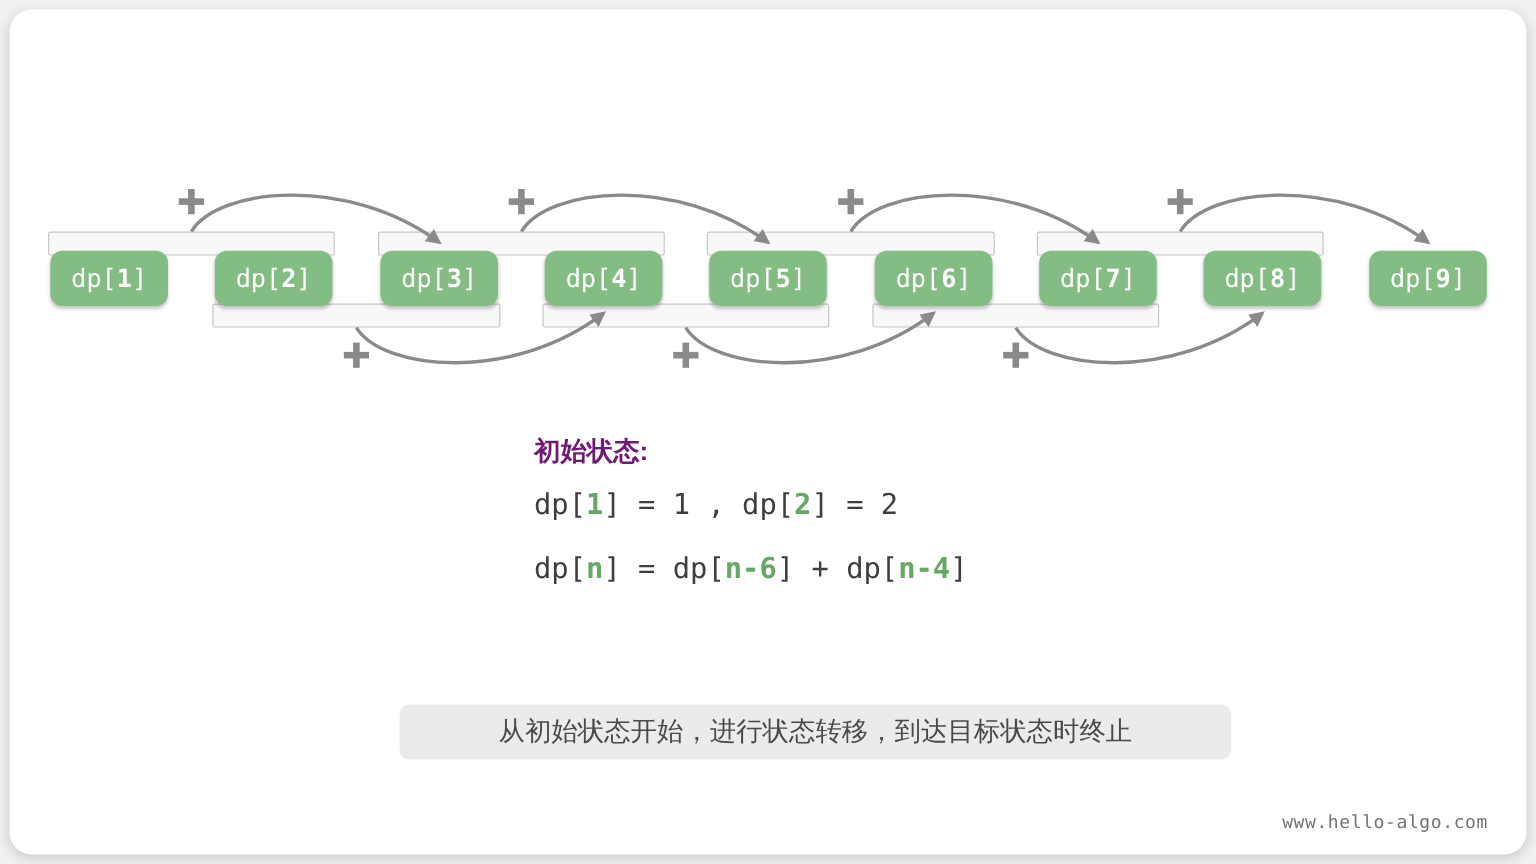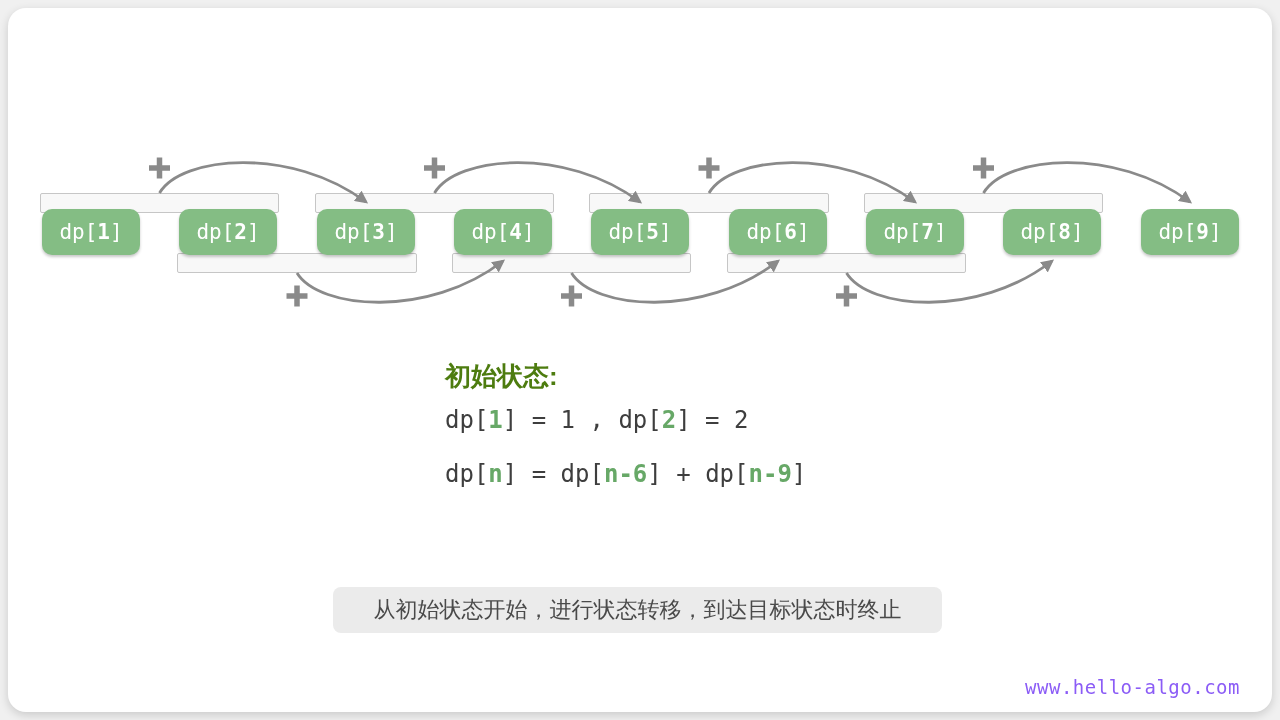--- a/index.html
+++ b/index.html
@@ -20,40 +20,40 @@
            border:1.5px solid var(--bracket-border);border-radius:2px;box-sizing:border-box;z-index:1;}
   .box{position:absolute;width:98px;height:46px;background:var(--box-green);border-radius:10px;
        color:#FFFFFF;font-family:"DejaVu Sans Mono","Liberation Mono",monospace;font-size:21px;
        display:flex;align-items:center;justify-content:center;z-index:2;
        box-shadow:0 2px 3px rgba(0,0,0,0.22);}
   .box .num{font-weight:bold;}
   svg.overlay{position:absolute;left:0;top:0;z-index:3;pointer-events:none;}
   .arrow{fill:none;stroke:var(--arrow-gray);stroke-width:2.8;}
   .plus-line{stroke:var(--arrow-gray);stroke-width:5.5;}
   .notes{position:absolute;left:445px;top:364px;z-index:2;}
-  .note-heading{font-size:26px;font-weight:bold;color:#4d7c0f;line-height:24px;margin:0 0 18px 0;}
+  .note-heading{font-size:22px;font-weight:bold;color:#701a75;line-height:24px;margin:0 0 18px 0;}
   .note-code{font-family:"DejaVu Sans Mono","Liberation Mono",monospace;font-size:24px;
              color:var(--text-dark);line-height:28px;margin:0 0 26px 0;white-space:pre;}
   .note-code .g{color:var(--code-green);font-weight:bold;}
-  .callout{position:absolute;left:333px;top:587px;width:609px;height:46px;background:#EBEBEB;
+  .callout{position:absolute;left:333px;top:587px;width:693px;height:46px;background:#EBEBEB;
            border-radius:8px;color:#4A4A4A;font-size:22px;text-align:center;line-height:46px;z-index:2;}
   .watermark{position:absolute;right:40px;top:676px;font-family:"DejaVu Sans Mono","Liberation Mono",monospace;
-             font-size:19px;color:#8b5cf6;letter-spacing:0.5px;z-index:2;}
+             font-size:15px;color:#737373;letter-spacing:0.5px;z-index:2;}
 </style>
 </head>
 <body>
 
 <div class="page">
   <div class="card"></div>
   <div class="stage" id="stage">
 
     <div class="notes">
       <div class="note-heading">初始状态:</div>
       <div class="note-code" id="code-initial"><span>dp[</span><span class="g">1</span><span>] = 1 , dp[</span><span class="g">2</span><span>] = 2</span></div>
-      <div class="note-code" id="code-transition"><span>dp[</span><span class="g">n</span><span>] = dp[</span><span class="g">n-6</span><span>] + dp[</span><span class="g">n-9</span><span>]</span></div>
+      <div class="note-code" id="code-transition"><span>dp[</span><span class="g">n</span><span>] = dp[</span><span class="g">n-6</span><span>] + dp[</span><span class="g">n-4</span><span>]</span></div>
     </div>
 
     <div class="callout">从初始状态开始，进行状态转移，到达目标状态时终止</div>
 
     <div class="watermark">www.hello-algo.com</div>
   <div class="bracket" style="left: 40px; top: 193px; width: 239px;"></div>
       <div class="bracket" style="left: 315px; top: 193px; width: 239px;"></div>
       <div class="bracket" style="left: 589px; top: 193px; width: 240px;"></div>
       <div class="bracket" style="left: 864px; top: 193px; width: 239px;"></div>
       <div class="bracket" style="left: 177px; top: 253px; width: 240px;"></div>

